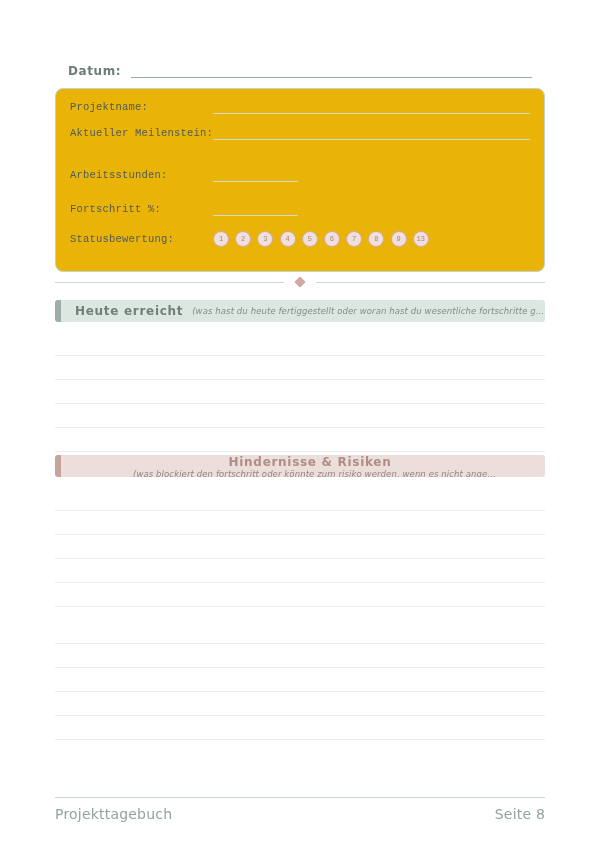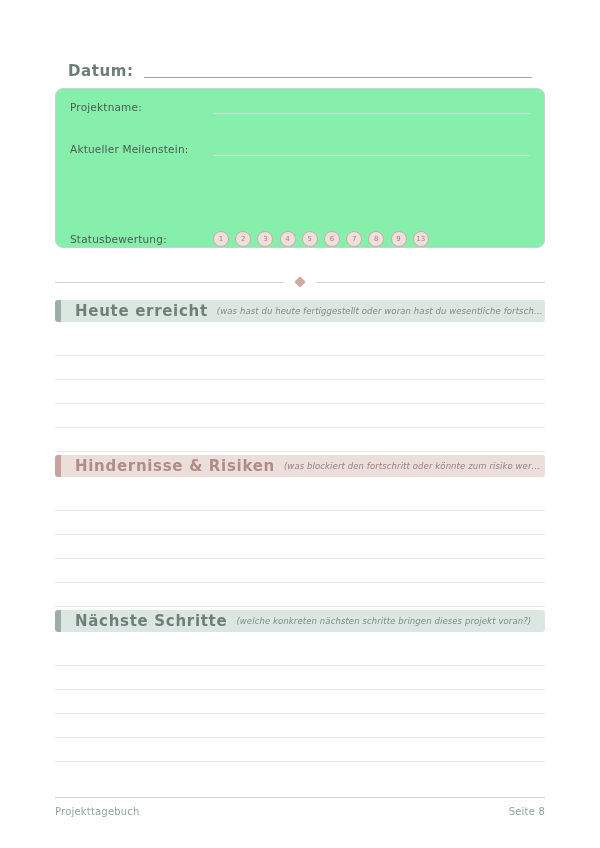--- a/index.html
+++ b/index.html
@@ -27,56 +27,57 @@
   .datum-row {
     position: absolute;
     left: 68px;
     top: 58px;
     width: 464px;
     height: 20px;
     display: flex;
     align-items: flex-end;
   }
   .datum-label {
-    font-size: 15px;
+    font-size: 12px;
     font-weight: bold;
     color: #6d7d77;
     letter-spacing: 0.6px;
     white-space: nowrap;
     line-height: 14px;
   }
   .datum-line {
     flex: 1;
     margin-left: 10px;
     border-bottom: 1px solid #9aaaa4;
     height: 14px;
   }
 
   
   .info-card {
     position: absolute;
     left: 55px;
     top: 88px;
     width: 490px;
-    height: 160px;
-    background: #86efac;
+    height: 184px;
+    background: #eab308;
     border: 1px solid #c5d3cc;
     border-radius: 8px;
     box-sizing: border-box;
+    font-family: Liberation Mono, monospace;
   }
   .field-row {
     position: absolute;
     left: 14px;
     right: 14px;
     height: 20px;
     display: flex;
     align-items: center;
   }
   .field-row.r1 { top: 8px; }
-  .field-row.r2 { top: 50px; }
+  .field-row.r2 { top: 34px; }
   .field-row.r3 { top: 76px; }
   .field-row.r4 { top: 110px; }
   .field-row.r5 { top: 140px; }
 
   .field-label {
     font-size: 10.5px;
     color: #4d5c56;
     width: 143px;
     flex: none;
     white-space: nowrap;
@@ -158,21 +159,21 @@
     flex: 1;
     height: 100%;
     display: flex;
     align-items: center;
     padding-left: 14px;
     box-sizing: border-box;
     overflow: hidden;
     white-space: nowrap;
   }
   .sec-title {
-    font-size: 15px;
+    font-size: 12px;
     font-weight: bold;
     letter-spacing: 0.7px;
     white-space: nowrap;
     flex: none;
   }
   .sec-hint {
     font-size: 8.5px;
     font-style: italic;
     margin-left: 9px;
     color: #7d8d87;
@@ -182,21 +183,21 @@
     letter-spacing: 0.1px;
   }
 
   
   .sec-green .sec-body { background: #dde7e1; }
   .sec-green .sec-accent { background: #9dada7; }
   .sec-green .sec-title { color: #6f807a; }
   .sec-green .sec-hint { color: #7e8e88; }
 
   
-  .sec-rose .sec-body { background: #ecdfdb; }
+  .sec-rose .sec-body { background: #ecdfdb; flex-direction: column; }
   .sec-rose .sec-accent { background: #c6a49d; }
   .sec-rose .sec-title { color: #b08d86; }
   .sec-rose .sec-hint { color: #97837e; }
 
   .write-lines {
     margin-top: 10px;
   }
   .write-line {
     height: 23px;
     border-bottom: 1px solid #e9ecea;
@@ -214,21 +215,21 @@
   .footer {
     position: absolute;
     left: 55px;
     top: 806px;
     width: 490px;
     display: flex;
     justify-content: space-between;
     align-items: center;
   }
   .footer-text {
-    font-size: 10px;
+    font-size: 14px;
     color: #93a39d;
     letter-spacing: 0.2px;
   }
 </style>
 </head>
 <body>
 
 <div class="page">
 
   <div class="datum-row">
@@ -241,21 +242,29 @@
     <div class="field-row r1">
       <span class="field-label">Projektname:</span>
       <span class="field-line wide"></span>
     </div>
 
     <div class="field-row r2">
       <span class="field-label">Aktueller Meilenstein:</span>
       <span class="field-line wide"></span>
     </div>
 
-
+    <div class="field-row r3">
+      <span class="field-label">Arbeitsstunden:</span>
+      <span class="field-line short"></span>
+    </div>
+
+    <div class="field-row r4">
+      <span class="field-label">Fortschritt %:</span>
+      <span class="field-line short"></span>
+    </div>
 
     <div class="field-row r5">
       <span class="field-label">Statusbewertung:</span>
       <span class="rating">
         <span class="rating-dot">1</span>
         <span class="rating-dot">2</span>
         <span class="rating-dot">3</span>
         <span class="rating-dot">4</span>
         <span class="rating-dot">5</span>
         <span class="rating-dot">6</span>
@@ -301,27 +310,20 @@
     <div class="write-lines">
       <div class="write-line"></div>
       <div class="write-line"></div>
       <div class="write-line"></div>
       <div class="write-line"></div>
       <div class="write-line"></div>
     </div>
   </div>
 
   <div class="section" style="top:610px;">
-    <div class="sec-header sec-green">
-      <span class="sec-accent"></span>
-      <span class="sec-body">
-        <span class="sec-title">Nächste Schritte</span>
-        <span class="sec-hint">(welche konkreten nächsten schritte bringen dieses projekt voran?)</span>
-      </span>
-    </div>
     <div class="write-lines">
       <div class="write-line"></div>
       <div class="write-line"></div>
       <div class="write-line"></div>
       <div class="write-line"></div>
       <div class="write-line"></div>
     </div>
   </div>
 
   <div class="footer-rule"></div>

